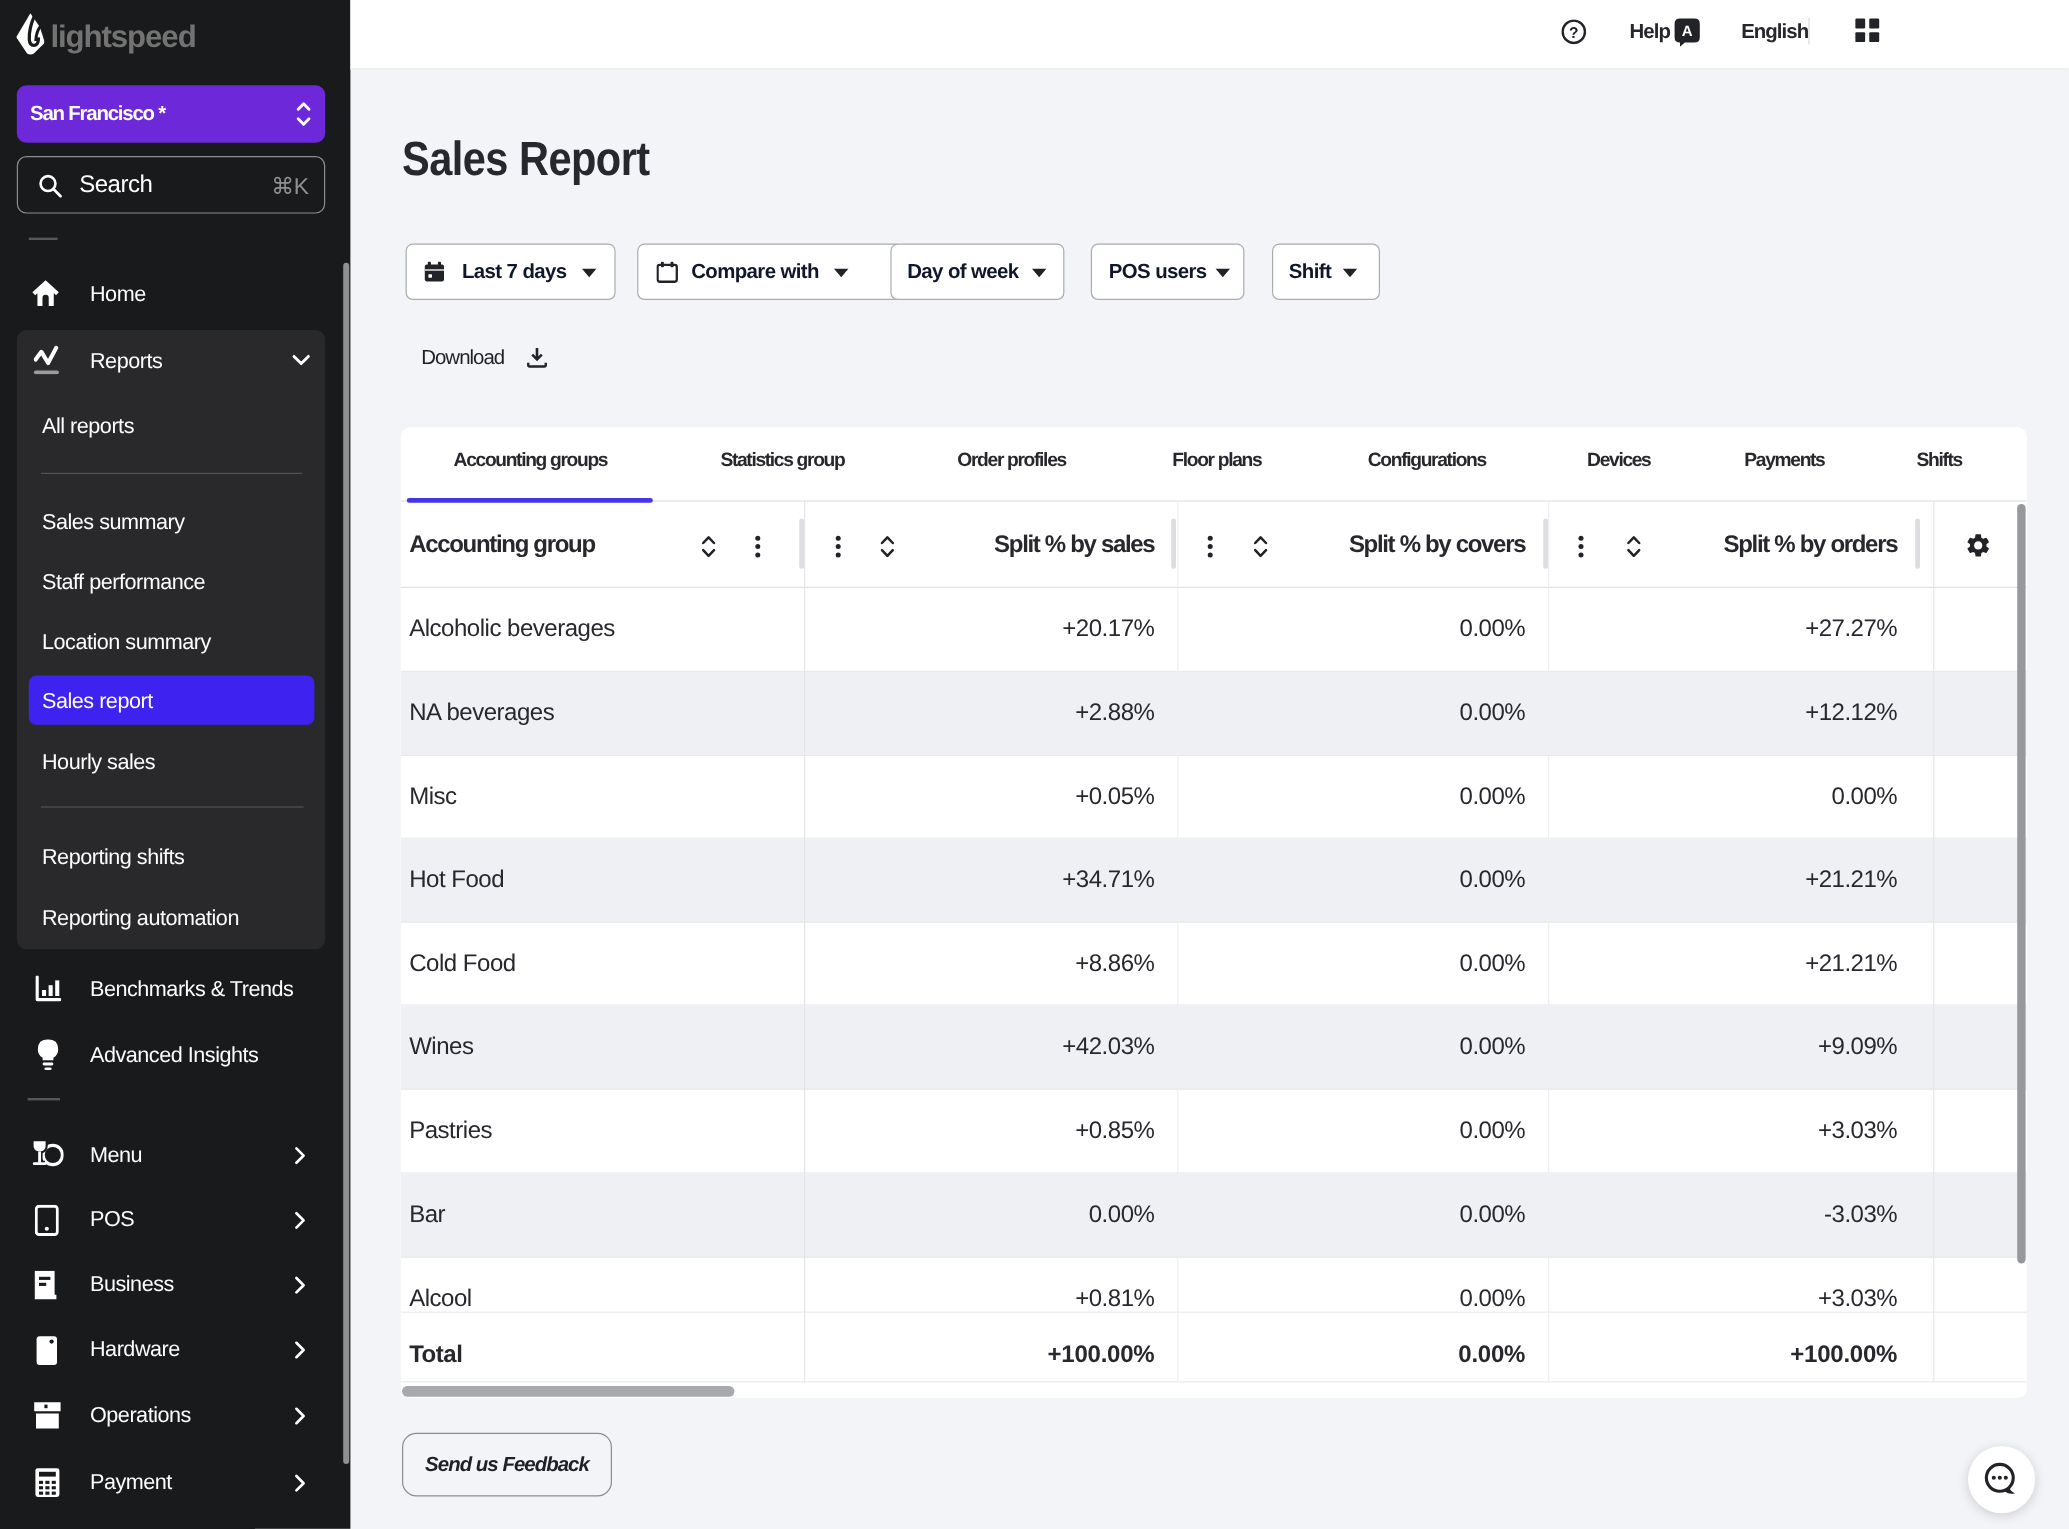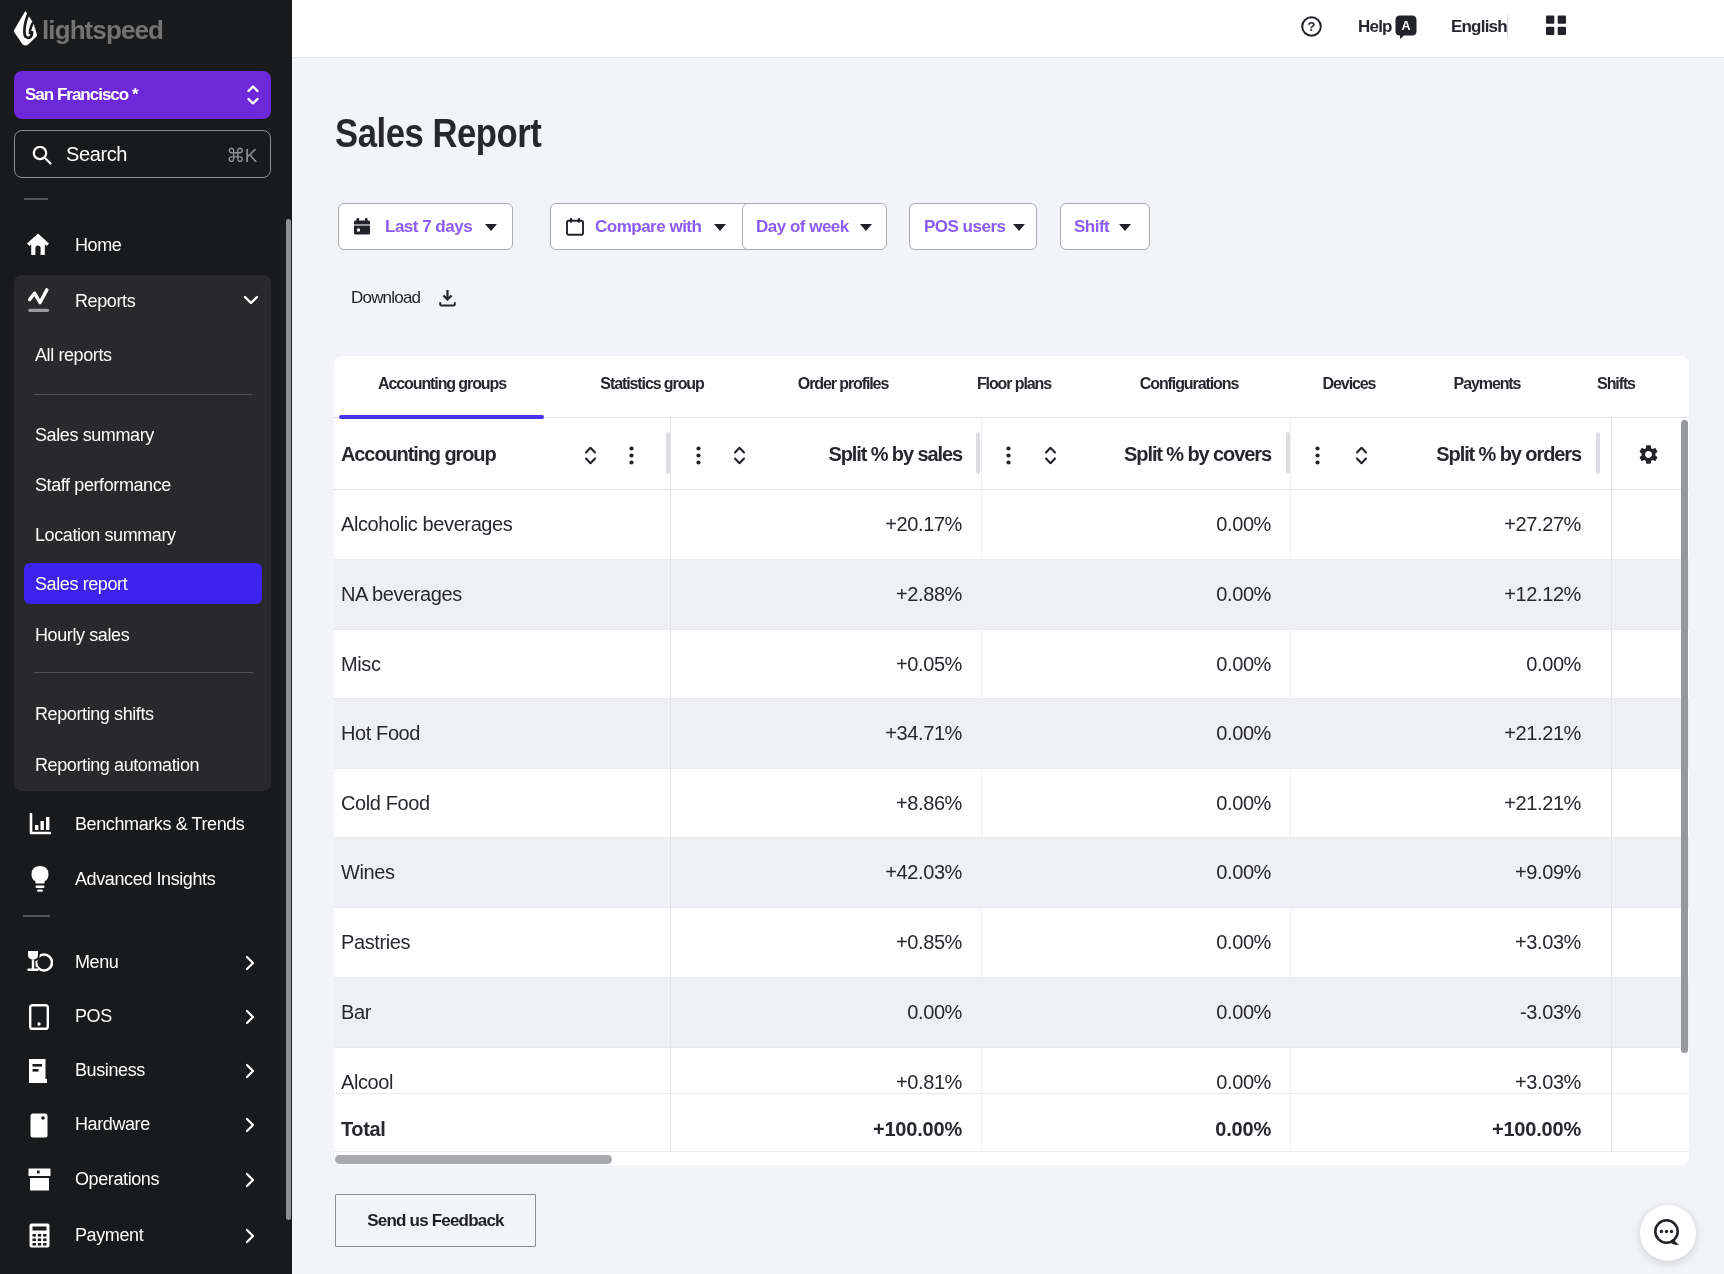--- a/index.html
+++ b/index.html
@@ -16,21 +16,21 @@
 #searchbox .kbd { position:absolute; right:13px; top:13px; font-size:19px; letter-spacing:-0.4px; color:#8e9093; }
 .sdiv { position:absolute; background:#56575a; }
 #reportsbox { position:absolute; left:14px; top:275px; width:257px; height:516px; background:#29292b; border-radius:8px; }
 #salesreport { position:absolute; left:10px; top:288px; width:238px; height:41px; background:#3e22f0; border-radius:6px; }
 #sidescroll { position:absolute; left:286px; top:219px; width:5px; height:1001px; background:#8f9092; border-radius:3px; }
 
 #topbar { position:absolute; left:292px; top:0; width:1432px; height:58px; background:#fff; border-bottom:1px solid #e4e5e7; }
 #topbar .t { position:absolute; top:17px; font-size:17px; font-weight:700; letter-spacing:-0.8px; color:#26262e;margin-left:28px; }
 
 #title { position:absolute; left:335px; top:111px; font-size:40px; font-weight:700; letter-spacing:-0.5px; color:#27272e; transform:scaleX(0.865); transform-origin:0 0; }
-.fbtn { position:absolute; top:203px; height:47px; background:#fff; border:1px solid #aaacae; border-radius:6px; color:#8b5cf6; }
+.fbtn { position:absolute; top:203px; height:47px; background:#fff; border:1px solid #aaacae; border-radius:6px; color:#0f172a; }
 .fbtn .lbl { position:absolute; font-size:17px; font-weight:700; letter-spacing:-0.5px; top:13px; white-space:nowrap; }
 .caret { position:absolute; top:20px; width:0; height:0; border-left:6px solid transparent; border-right:6px solid transparent; border-top:7px solid #212228; }
 #download { position:absolute; left:351px; top:288px; font-size:17px; font-weight:400; letter-spacing:-0.8px; color:#1f2026; }
 
 #card { position:absolute; left:334px; top:356px; width:1355px; height:809px; background:#fff; border-radius:8px; }
 .tab { position:absolute; top:19px; font-size:16px; font-weight:700; letter-spacing:-1.1px; color:#27272e; white-space:nowrap; transform:translateX(-50%); }
 #tabline { position:absolute; left:5px; top:59px; width:205px; height:4px; background:#4635e6; border-radius:2px; z-index:2; }
 #tabborder { position:absolute; left:0; top:61px; width:1355px; height:1px; background:#dfe1e4; }
 #card { overflow:hidden; }
 .hlbl { position:absolute; top:87px; font-size:20px; font-weight:700; letter-spacing:-1.1px; color:#27272e; white-space:nowrap; }
@@ -39,21 +39,21 @@
 .sorti, .kebab { position:absolute; }
 .row { position:absolute; left:0; width:1355px; border-bottom:1px solid #e8eaec; overflow:hidden; }
 .row.g { background:#eff0f4; }
 .row span { position:absolute; top:23px; font-size:20px; letter-spacing:-0.4px; color:#27272e; white-space:nowrap; }
 .row .c1 { left:7px; }
 .row .n2 { right:727px; }
 .row .n3 { right:418px; }
 .row .n4 { right:108px; }
 #vscroll { position:absolute; left:1347px; top:64px; width:7px; height:633px; background:#96989b; border-radius:4px; }
 #hscroll { position:absolute; left:1px; top:799px; width:277px; height:9px; background:#a7a9ac; border-radius:5px; }
-#feedback { position:absolute; left:335px; top:1194px; width:201px; height:53px; border:1.5px solid #8a8c8f; border-radius:1px; }
+#feedback { position:absolute; left:335px; top:1194px; width:175px; height:53px; border:1.5px solid #8a8c8f; border-radius:12px;font-style:italic; }
 #feedback span { position:absolute; left:50%; top:50%; transform:translate(-50%,-50%); font-size:17px; font-weight:700; letter-spacing:-0.8px; color:#1f2026; white-space:nowrap; }
 #chat { position:absolute; left:1640px; top:1205px; width:56px; height:56px; background:#fff; border-radius:50%; box-shadow:0 2px 10px rgba(0,0,0,0.16); }
 </style>
 </head>
 <body>
 <div id="sidebar">
   <svg class="abs" style="left:13px;top:11px" width="24" height="35" viewBox="0 0 24 35">
     <path d="M12.3 0 L1 19.3 Q0.6 20.1 1.1 20.9 L9.6 33.6 Q12.4 35.4 15.2 33.6 L23.7 25.2 Q24.3 24.4 24 23.4 L20.3 11.8 Z" fill="#fff"></path>
     <path d="M15.6 2.4 C12.5 9.3 11.2 16.8 11.4 22 Q11.7 26.6 15.2 26.8 Q18.5 26.7 18.9 22.6 L19.1 20.2" stroke="#191a1b" stroke-width="2.7" fill="none"></path>
     <path d="M20.9 10.6 C18.2 14.2 16.9 18.6 16.8 23.2" stroke="#191a1b" stroke-width="2.5" fill="none"></path>
@@ -208,21 +208,21 @@
     <svg class="abs" style="left:14px;top:14px" width="18" height="18" viewBox="0 0 18 18">
       <path d="M2.5 2.5 L15.5 2.5 Q17 2.5 17 4 L17 15 Q17 16.5 15.5 16.5 L2.5 16.5 Q1 16.5 1 15 L1 4 Q1 2.5 2.5 2.5 Z" fill="#222328"></path>
       <rect x="3.5" y="0" width="2.6" height="4.5" rx="1" fill="#222328"></rect>
       <rect x="11.9" y="0" width="2.6" height="4.5" rx="1" fill="#222328"></rect>
       <rect x="1" y="6.2" width="16" height="1.6" fill="#b9babc"></rect>
       <rect x="4" y="10.5" width="3" height="3" rx="0.6" fill="#fff"></rect>
     </svg>
     <span class="lbl" style="left:46px">Last 7 days</span>
     <div class="caret" style="left:146px"></div>
   </div>
-  <div class="fbtn" style="left:550px;width:221px">
+  <div class="fbtn" style="left:531px;width:221px">
     <svg class="abs" style="left:15px;top:14px" width="18" height="18" viewBox="0 0 18 18">
       <rect x="1" y="2.8" width="16" height="14" rx="1.8" stroke="#222328" stroke-width="1.9" fill="none"></rect>
       <rect x="3.8" y="0" width="2.4" height="4.8" rx="1" fill="#222328"></rect>
       <rect x="11.8" y="0" width="2.4" height="4.8" rx="1" fill="#222328"></rect>
     </svg>
     <span class="lbl" style="left:44px">Compare with</span>
     <div class="caret" style="left:163px"></div>
   </div>
   <div class="fbtn" style="left:742px;width:145px">
     <span class="lbl" style="left:13px">Day of week</span>

